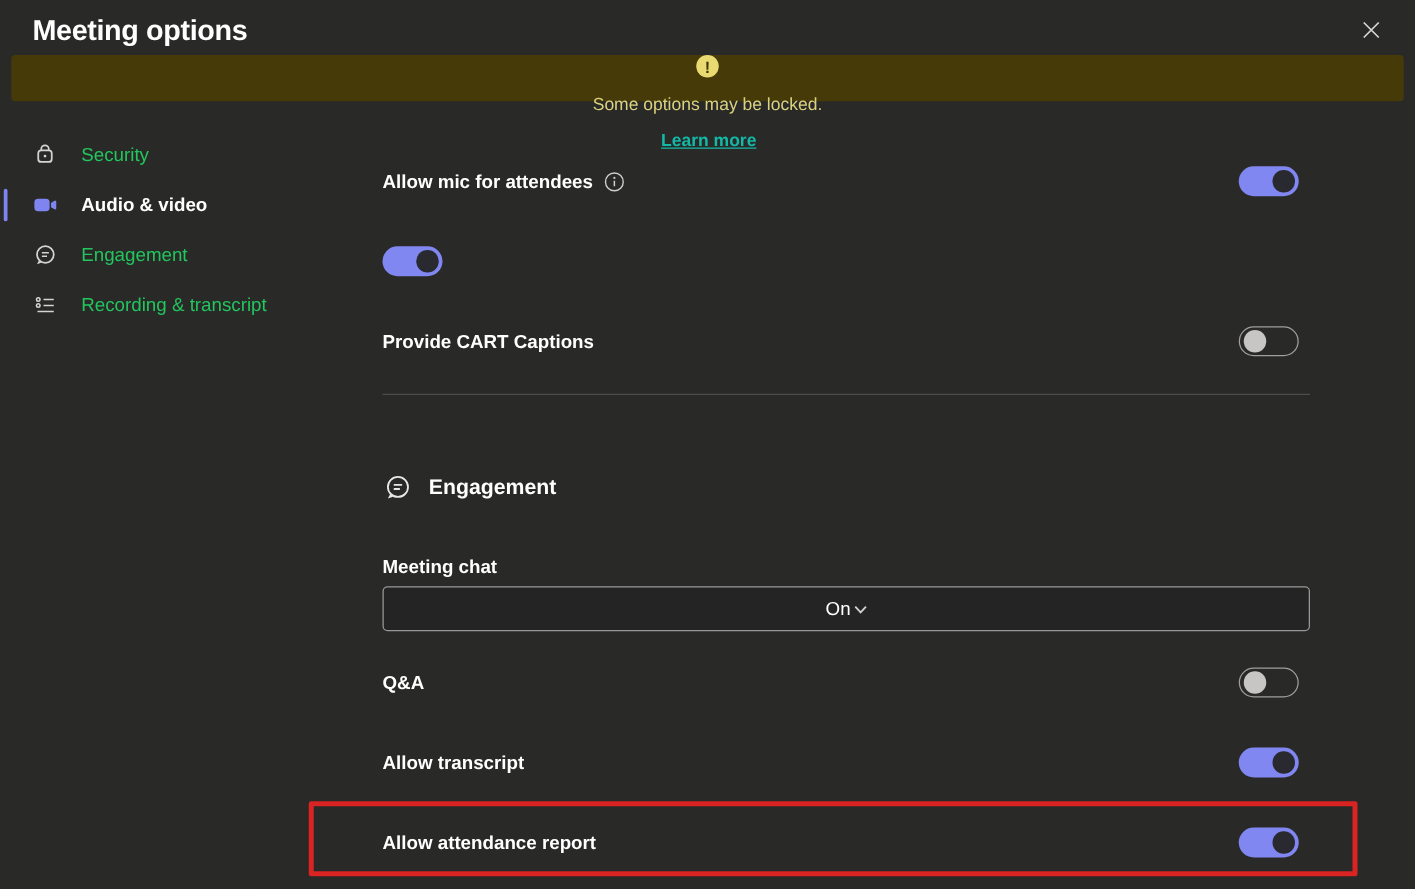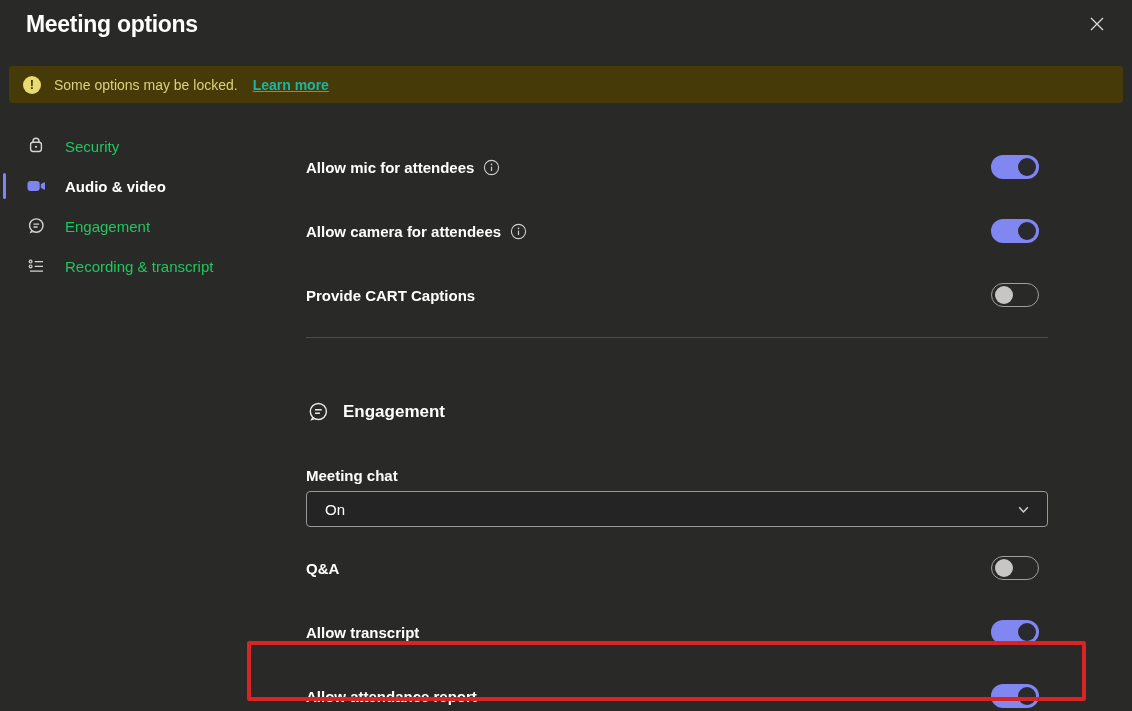--- a/index.html
+++ b/index.html
@@ -28,28 +28,29 @@
     color: #ffffff;
   }
   .close-btn {
     width: 30px; height: 30px;
     display: flex; align-items: center; justify-content: center;
     background: transparent; border: none; cursor: pointer;
   }
 
   
   .banner {
-    margin: 22px 9px 0 9px;
+    margin: 0 9px 0 9px;
     height: 37px;
     background: #453a08;
     border-radius: 3px;
     display: flex;
     align-items: center;
     gap: 13px;
     padding: 0 14px;
+    flex-direction: column;
   }
   .warn-icon {
     width: 18px; height: 18px;
     border-radius: 50%;
     background: #e9db72;
     color: #3f3606;
     font-weight: bold;
     font-size: 13px;
     display: flex; align-items: center; justify-content: center;
     flex: 0 0 auto;
@@ -112,21 +113,21 @@
     margin-top: 42px;
     font-size: 15px; font-weight: bold; color: #ffffff;
     height: 20px;
   }
   .dropdown {
     margin-top: 4px;
     height: 36px;
     border: 1px solid #989898;
     border-radius: 4px;
     background: #242424;
-    display: flex; align-items: center; justify-content: space-between;
+    display: flex; align-items: center; justify-content: center;
     padding: 0 16px 0 18px;
     font-size: 15px; color: #ffffff;
     cursor: pointer;
   }
   .rows-after-dropdown { margin-top: 9px; }
 
   
   .toggle {
     position: relative;
     width: 48px; height: 24px;
@@ -241,30 +242,20 @@
             <circle cx="8.5" cy="8.5" r="7.1" stroke="#cfcfcf" stroke-width="1.1"></circle>
             <path d="M8.5 7.6 V12" stroke="#cfcfcf" stroke-width="1.2"></path>
             <circle cx="8.5" cy="5.3" r="0.85" fill="#cfcfcf" stroke="none"></circle>
           </svg>
         </span>
       </span>
       <span class="toggle" data-state="on"></span>
     </div>
 
     <div class="opt-row">
-      <span class="opt-label">
-        <span>Allow camera for attendees</span>
-        <span class="info-icon">
-          <svg width="17" height="17" viewBox="0 0 17 17" fill="none">
-            <circle cx="8.5" cy="8.5" r="7.1" stroke="#cfcfcf" stroke-width="1.1"></circle>
-            <path d="M8.5 7.6 V12" stroke="#cfcfcf" stroke-width="1.2"></path>
-            <circle cx="8.5" cy="5.3" r="0.85" fill="#cfcfcf" stroke="none"></circle>
-          </svg>
-        </span>
-      </span>
       <span class="toggle" data-state="on"></span>
     </div>
 
     <div class="opt-row">
       <span class="opt-label">
         <span>Provide CART Captions</span>
       </span>
       <span class="toggle" data-state="off"></span>
     </div>
 

